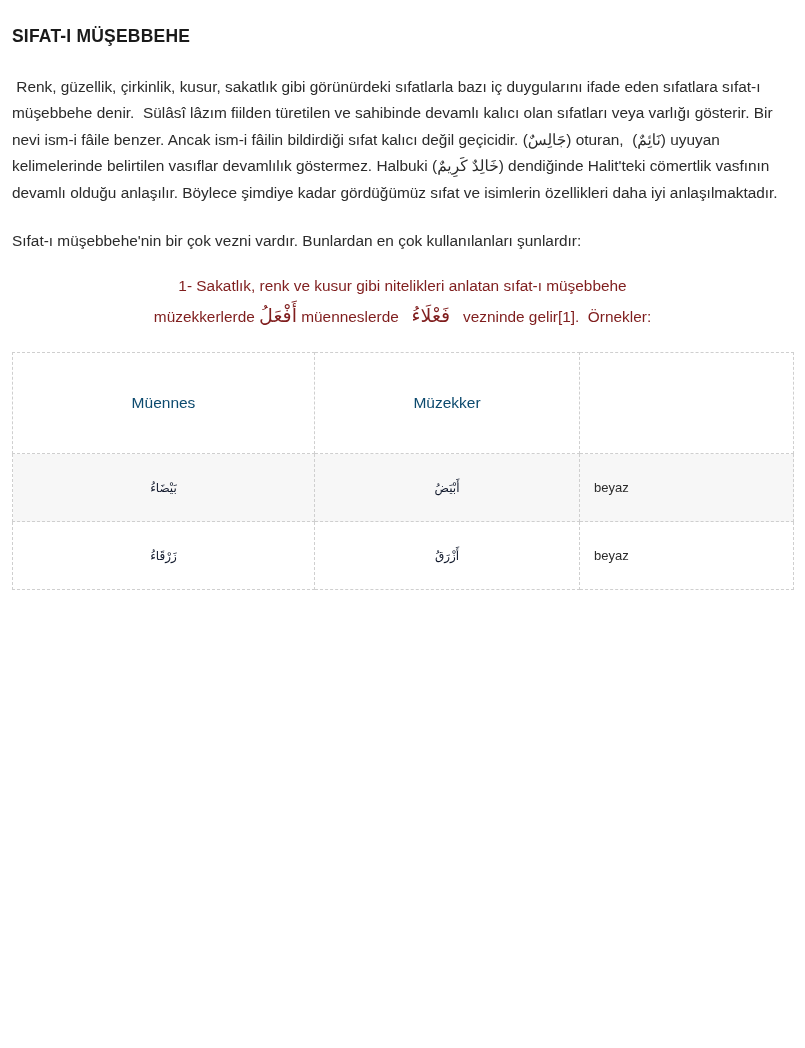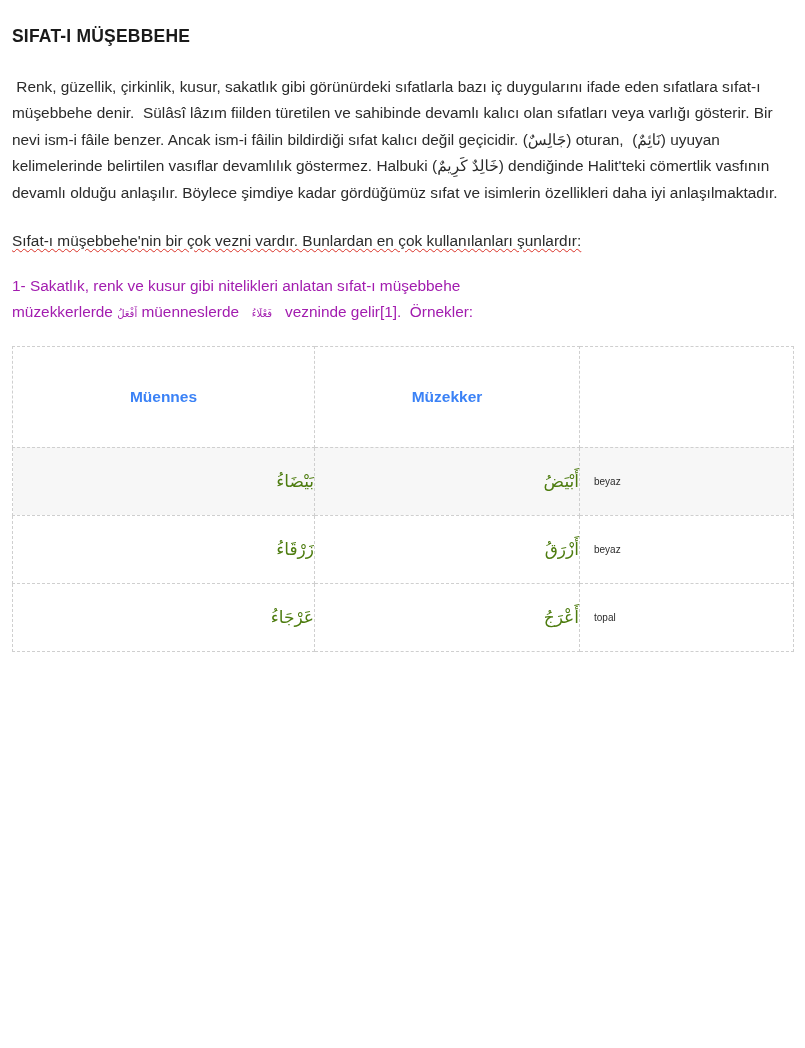--- a/index.html
+++ b/index.html
@@ -32,74 +32,74 @@
     margin: 0 0 18px 0;
     text-align: left;
     white-space: pre-wrap;
   }
   .para.intro {
     margin-bottom: 22px;
     margin-top: 27px;
   }
   .ar {
     font-family: "DejaVu Sans", sans-serif;
-    font-size: 10px;
+    font-size: 19px;
     direction: rtl;
     unicode-bidi: isolate;
   }
   .spell {
-    text-decoration: underline;
     text-decoration-style: wavy;
     text-decoration-color: #d93025;
     text-decoration-thickness: 1px;
     text-underline-offset: 2px;
   }
   .rule-block {
     font-size: 15.4px;
     line-height: 1.72;
-    color: #a21caf;
+    color: #7f1d1d;
     margin: 0 0 20px 0;
+    text-align: center;
   }
   .rule-line2 {
     white-space: pre-wrap;
   }
   table.vezin {
     border-collapse: collapse;
     width: 781px;
     margin-top: 6px;
     table-layout: fixed;
   }
   table.vezin td, table.vezin th {
     border: 1px dashed #cfcfcf;
     padding: 0;
     vertical-align: middle;
   }
   table.vezin thead th {
     height: 100px;
     font-size: 15.5px;
-    font-weight: bold;
-    color: #3b82f6;
+    font-weight: normal;
+    color: #0c4a6e;
     text-align: center;
     border-bottom: 1px dashed #cfcfcf;
   }
   table.vezin tbody td {
     height: 67px;
   }
   .col-muennes { width: 302px; }
   .col-muzekker { width: 265px; }
   .col-mean { width: 214px; }
   .cell-ar {
     font-family: "DejaVu Sans", sans-serif;
-    font-size: 17px;
-    text-align: right;
+    font-size: 12px;
+    text-align: center;
     direction: rtl;
-    color: #4d7c0f;
+    color: #0f172a;
   }
   .cell-tr {
-    font-size: 10px;
+    font-size: 13px;
     padding-left: 14px !important;
     color: #2b2b2b;
   }
   tbody tr.alt td {
     background: #f7f7f7;
   }
 </style>
 </head>
 <body>
 
@@ -133,21 +133,16 @@
       <tr class="alt">
         <td class="cell-ar">بَيْضَاءُ</td>
         <td class="cell-ar">أَبْيَضُ</td>
         <td class="cell-tr">beyaz</td>
       </tr>
       <tr>
         <td class="cell-ar">زَرْقَاءُ</td>
         <td class="cell-ar">أَزْرَقُ</td>
         <td class="cell-tr">beyaz</td>
       </tr>
-      <tr>
-        <td class="cell-ar">عَرْجَاءُ</td>
-        <td class="cell-ar">أَعْرَجُ</td>
-        <td class="cell-tr">topal</td>
-      </tr>
     </tbody>
   </table>
 
 </div>
 
 </body></html>

